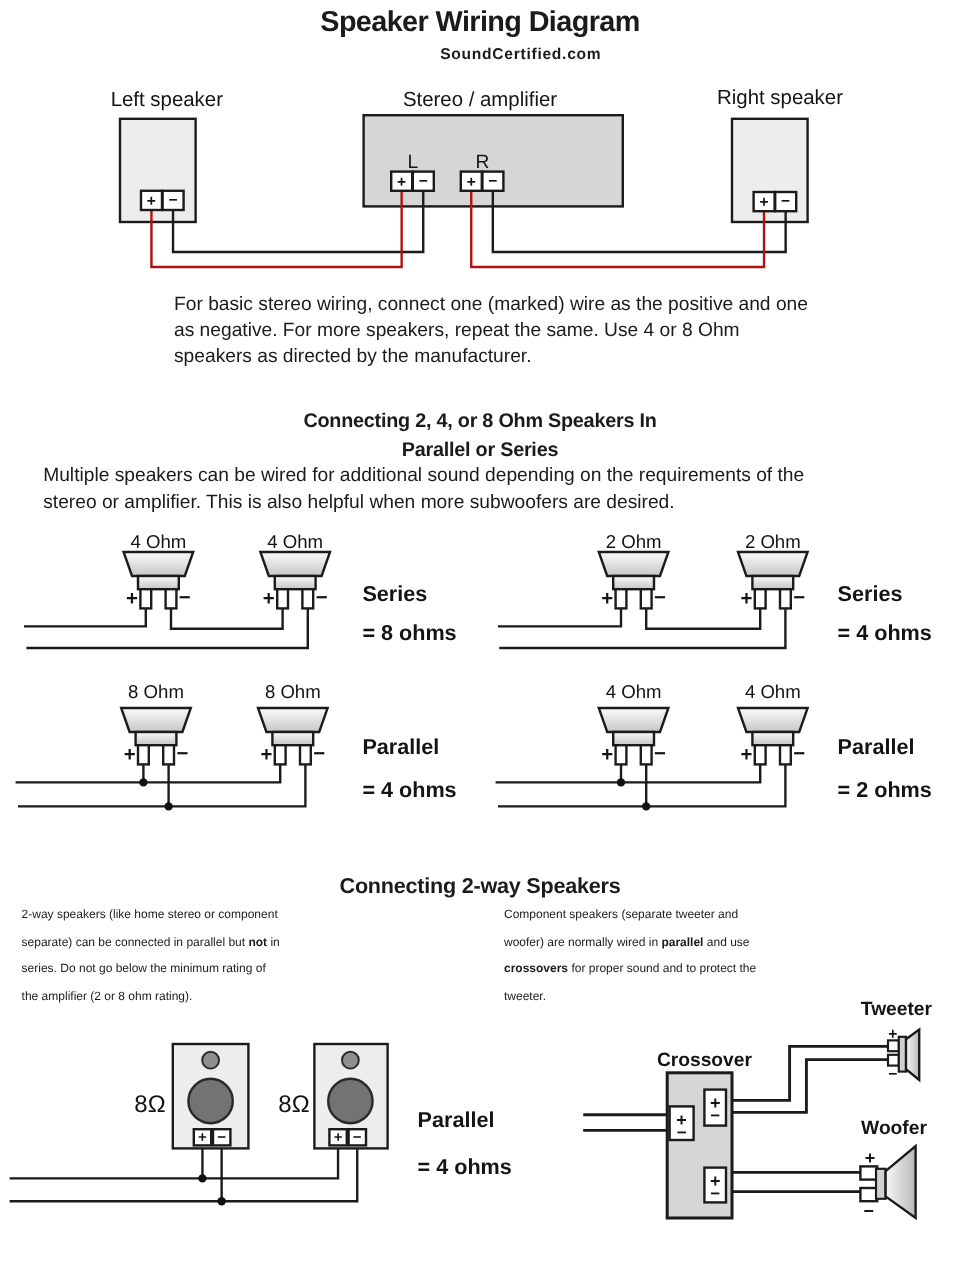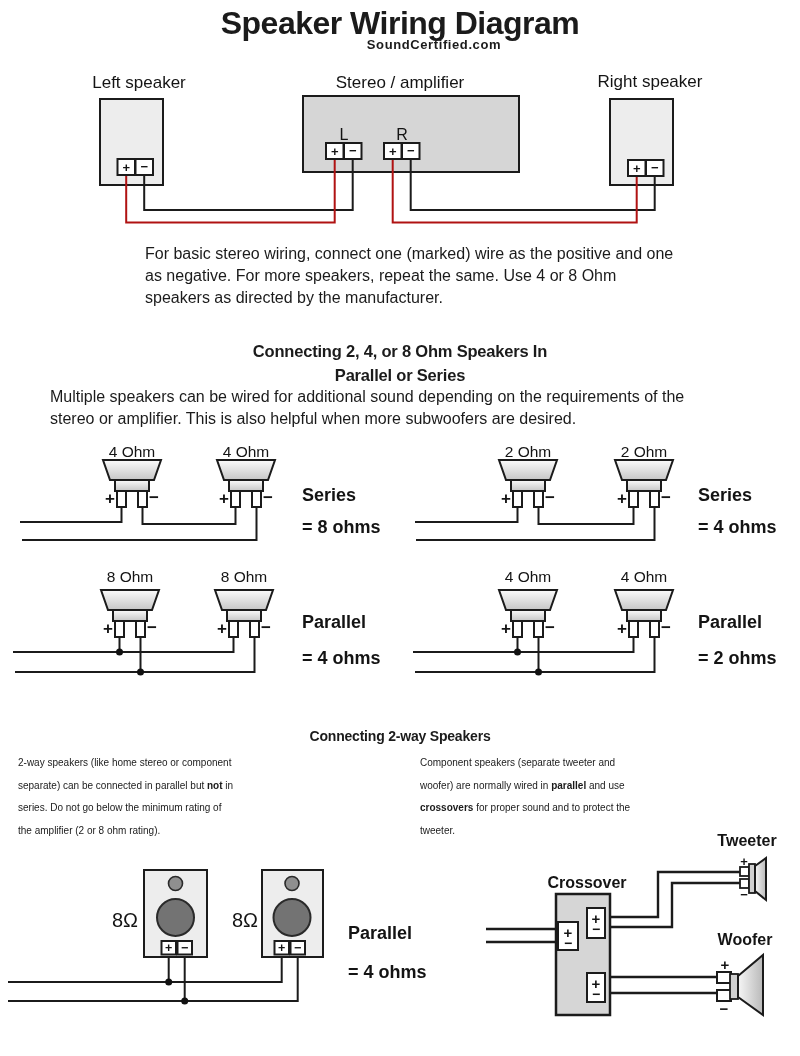--- a/index.html
+++ b/index.html
@@ -1,24 +1,24 @@
 <!DOCTYPE html>
 <html style="--wire-red: #b01212; --wire-black: #1b1b1b; --speaker-fill: #ededed; --amp-fill: #d6d6d6; --crossover-fill: #d6d6d6;"><head>
 <meta charset="utf-8">
 <style>
   html,body{margin:0;padding:0;background:#fff;}
   .page{position:relative;width:800px;height:1056px;background:#fff;overflow:hidden;
         font-family:"Liberation Sans",sans-serif;color:#1b1b1b;}
   .abs{position:absolute;}
-  .page-title{left:0;top:5px;width:800px;text-align:center;font-size:32px;font-weight:bold;letter-spacing:-0.5px;}
+  .page-title{left:0;top:5px;width:800px;text-align:center;font-size:24px;font-weight:bold;letter-spacing:-0.5px;}
   .page-subtitle{left:0;top:37px;width:800px;text-align:center;font-size:13px;font-weight:bold;letter-spacing:0.6px;margin-left:34px;}
   .para{font-size:16px;line-height:22px;}
   .center-head{left:0;width:800px;text-align:center;font-weight:bold;margin-top:12px;}
   .h-multi{top:327px;font-size:16.5px;line-height:24px;letter-spacing:-0.2px;}
-  .h-2way{top:716px;font-size:14px;letter-spacing:-0.2px;}
+  .h-2way{top:716px;font-size:18px;letter-spacing:-0.2px;}
   svg.abs{overflow:visible;}
   svg text{font-family:"Liberation Sans",sans-serif;fill:#141414;}
   .dlabel{font-size:17px;}
   .chan{font-size:16px;}
   .ohm{font-size:15.5px;}
   .sign-mid{font-size:17px;font-weight:bold;}
   .sign-term{font-size:13px;font-weight:bold;}
   .sign-sm{font-size:12.5px;font-weight:bold;}
   .typ{font-size:18px;font-weight:bold;}
   .imp{font-size:20px;}
@@ -109,21 +109,21 @@
     <div>For basic stereo wiring, connect one (marked) wire as the positive and one</div>
     <div>as negative. For more speakers, repeat the same. Use 4 or 8 Ohm</div>
     <div>speakers as directed by the manufacturer.</div>
   </div>
 
   <div class="abs center-head h-multi">
     <div>Connecting 2, 4, or 8 Ohm Speakers In</div>
     <div>Parallel or Series</div>
   </div>
 
-  <div class="abs para" style="left:50px;top:386px;width:720px">
+  <div class="abs para" style="left:36px;top:386px;width:720px">
     <div>Multiple speakers can be wired for additional sound depending on the requirements of the</div>
     <div>stereo or amplifier. This is also helpful when more subwoofers are desired.</div>
   </div>
 
   <svg class="abs" style="left:0;top:435px" width="400" height="120" viewBox="0 435 400 120">
     <text x="132" y="457" text-anchor="middle" class="ohm">4 Ohm</text>
     <text x="246" y="457" text-anchor="middle" class="ohm">4 Ohm</text>
     <path d="M20 522 H121.5 V507" class="wire-black"></path>
     <path d="M142.5 507 V524 H235.5 V507" class="wire-black"></path>
     <path d="M256.5 507 V540 H22" class="wire-black"></path>

